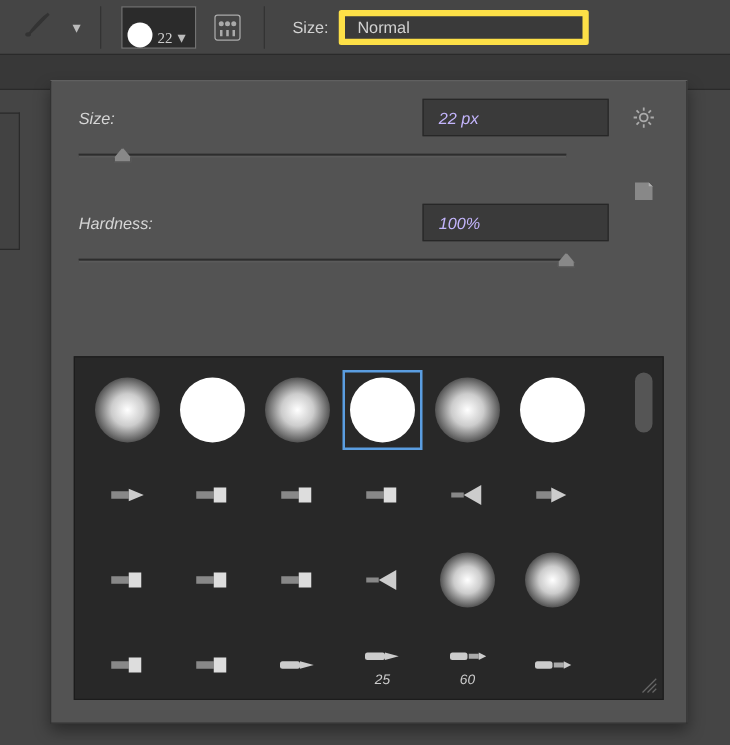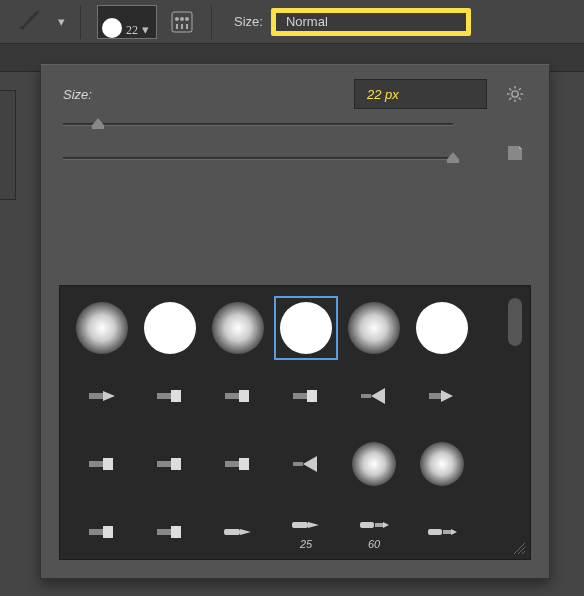--- a/index.html
+++ b/index.html
@@ -80,22 +80,22 @@
     align-items: center;
     padding: 14px 22px 2px 22px;
     gap: 16px;
   }
   .row-label { width: 90px; color: #d6d6d6; }
   .gap { flex: 1; }
   .val-input {
     background: #3a3a3a;
     border: 1px solid #272727;
     height: 30px;
-    width: 133px;
-    color: #fde047;
+    width: 149px;
+    color: #c4b5fd;
     padding: 0 12px;
     display: flex;
     align-items: center;
   }
   .gear-btn, .side-btn {
     width: 24px; height: 24px; display: flex; align-items: center; justify-content: center;
   }
   .slider-row { padding: 6px 22px 14px 22px; }
   .slider {
     position: relative;
@@ -259,20 +259,28 @@
   </div>
   <div class="side-ico-col">
     <div class="side-btn">
       <svg width="20" height="20" viewBox="0 0 20 20">
           <path d="M3 3 H14 L17 6 V17 H3 Z" fill="#888"></path>
           <path d="M3 3 H14 L17 6 H14 V3" fill="#b0b0b0"></path>
         </svg>
     </div>
   </div>
 
+  <div class="row" style="padding-top:18px">
+    <span class="row-label">Hardness:</span>
+    <div class="gap"></div>
+    <div class="val-input">
+      <span>100%</span>
+    </div>
+    <div style="width:24px"></div>
+  </div>
   <div class="slider-row">
     <div class="slider">
       <div class="slider-track"></div>
       <div class="slider-thumb" id="hard-thumb" style="left: 100%;"></div>
     </div>
   </div>
 
   <div class="presets-box">
     <div class="grid" id="preset-grid">
         <div class="cell">

